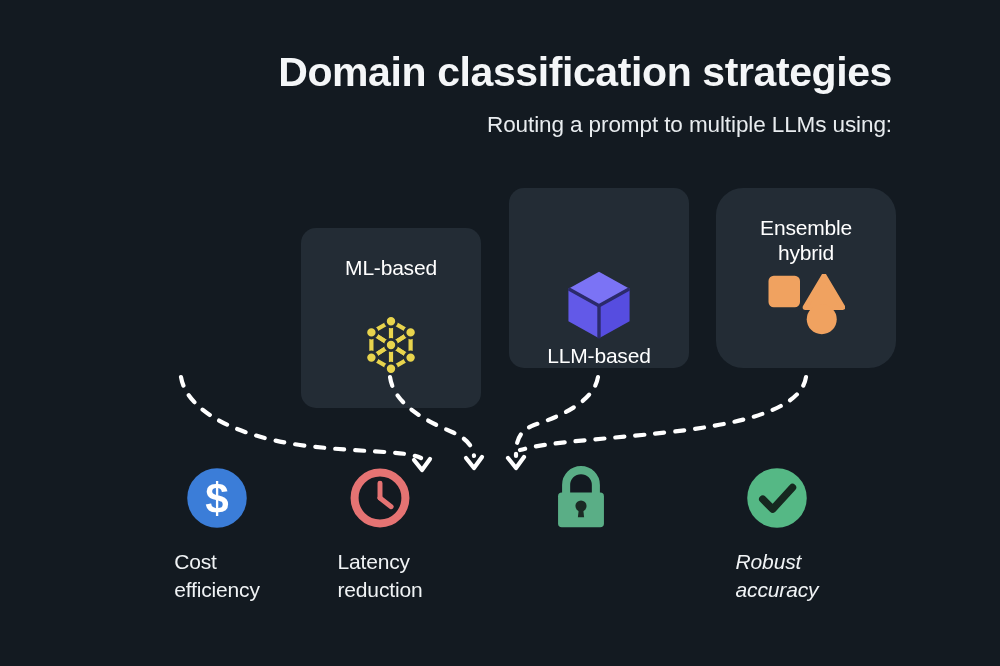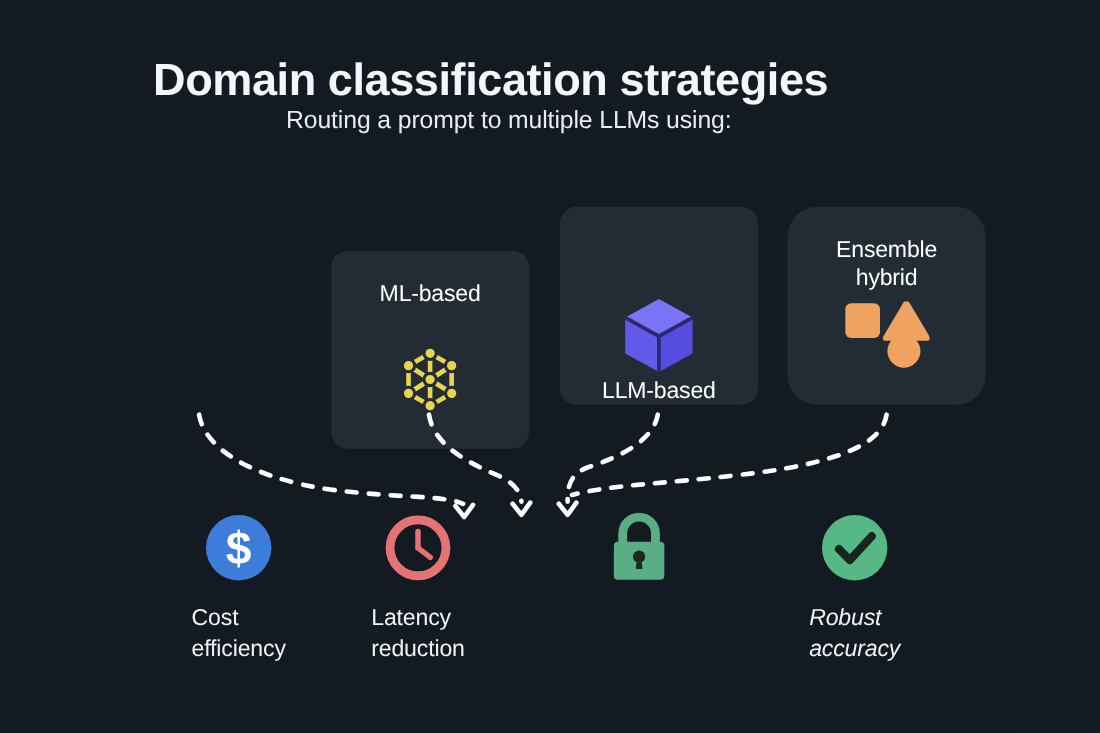--- a/index.html
+++ b/index.html
@@ -20,32 +20,32 @@
     height: 666px;
     background: #131a21;
   }
 
   
   #header {
     position: absolute;
     left: 0;
     top: 50px;
     width: 892px;
-    text-align: center;
+    text-align: right;
   }
   #title {
     font-size: 41px;
     font-weight: 700;
     color: #f4f6f8;
     letter-spacing: -0.4px;
     line-height: 1.12;
     margin: 0;
   }
   #subtitle {
-    margin: 0 0 0 0;
+    margin: 16px 0 0 0;
     font-size: 22.5px;
     font-weight: 400;
     color: #e8ecef;
     letter-spacing: -0.1px;
     padding-left: 33px;
   }
 
   
   .card {
     position: absolute;

